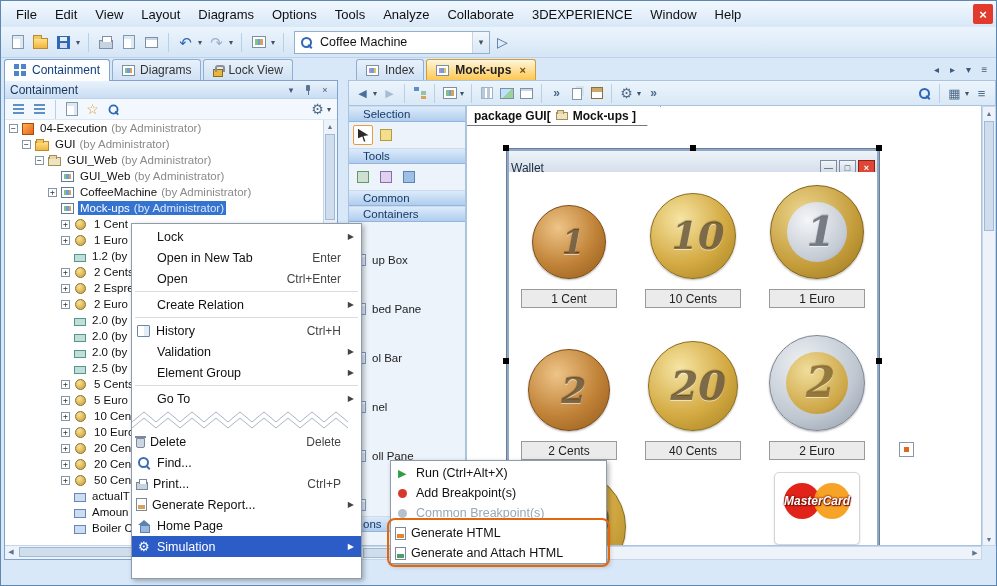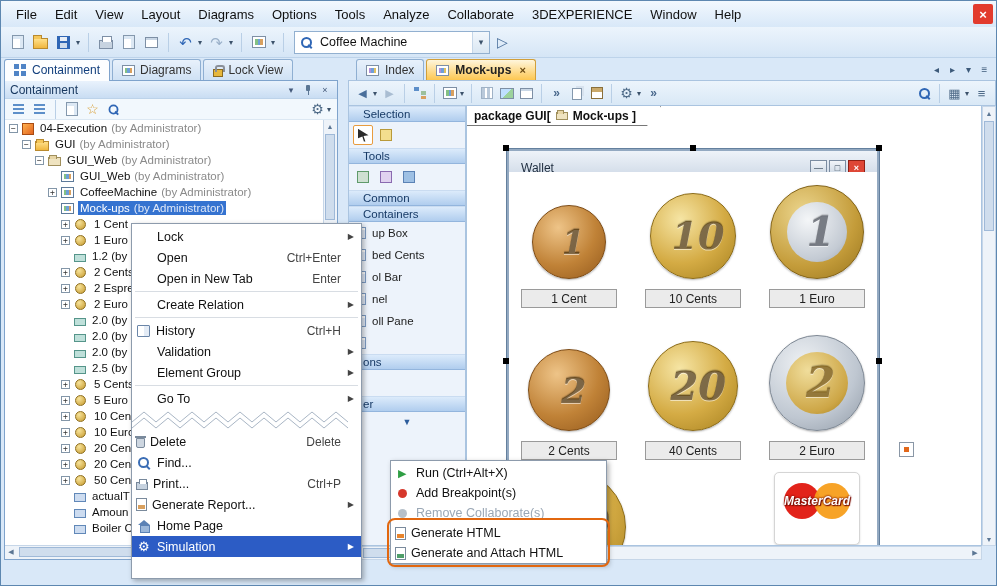--- a/index.html
+++ b/index.html
@@ -120,32 +120,32 @@
   .palette{position:absolute;top:105px;left:347px;width:118px;height:440px;background:#edf3fb;border:1px solid #aac4e0;border-top:none;overflow:hidden;}
   .pal-h{height:16px;background:linear-gradient(#dcebfb,#b0cdee);border-top:1px solid #cadcf1;border-bottom:1px solid #93b5dd;font-size:11.5px;color:#173a66;display:flex;align-items:center;padding-left:14px;}
   .pal-tools{display:flex;gap:3px;padding:3px 4px;height:26px;}
   .pal-tool{width:20px;height:20px;display:flex;align-items:center;justify-content:center;border:1px solid transparent;border-radius:2px;}
   .pal-tool.active{border:1px solid #e89c3f;background:#fff;}
   .pt{width:12px;height:12px;background:#9ec0e4;border:1px solid #5b82b5;}
   .pt-cursor{width:11px;height:13px;background:#2b2b2b;border:none;clip-path:polygon(0 0,100% 52%,55% 58%,72% 100%,58% 100%,44% 62%,0 76%);}
   .pt-note{background:#f3de8e;border-color:#b99a3a;}
   .pt-swap{background:#cfe0d2;border-color:#5f9a6a;}
   .pt-hourglass{background:#e0d2ef;border-color:#8a6ab0;}
-  .pal-item{height:22px;display:flex;align-items:center;gap:6px;padding:0 3px;font-size:11.5px;color:#222;}
+  .pal-item{height:22px;display:flex;align-items:center;gap:6px;padding:0 3px;font-size:11.5px;color:#222;margin-top:27px;}
   .pi{width:14px;height:12px;background:#dfe9f6;border:1px solid #7d9cc4;box-shadow:inset 0 2px 0 #fff;flex:none;}
   .pal-blank{height:26px;}
   .pal-scroll{height:20px;display:flex;align-items:center;justify-content:center;font-size:9px;color:#2c5c9c;}
 
   .canvas{position:absolute;top:105px;left:465px;width:516px;height:440px;background:#fff;border:1px solid #aac4e0;border-top:none;overflow:hidden;}
   .frame-header{position:absolute;top:0;left:0;height:20px;display:flex;align-items:center;gap:5px;padding:0 24px 0 7px;background:#fff;border-bottom:1px solid #777;border-right:1px solid #777;clip-path:polygon(0 0,100% 0,calc(100% - 14px) 100%,0 100%);font-weight:bold;font-size:12px;z-index:5;}
   .fh-ic{width:12px;height:8px;background:#efe3c0;border:1px solid #a08f5c;position:relative;}
   .fh-ic::before{content:"";position:absolute;top:-3px;left:0;width:5px;height:3px;background:#e7d5a5;border:1px solid #a08f5c;border-bottom:none;}
 
   .wallet{position:absolute;left:40px;top:43px;width:372px;height:430px;border:2px solid #93a9c1;box-shadow:0 0 0 1px #64809e;background:#fff;}
-  .w-title{height:34px;background:linear-gradient(#eef3f9,#c7d3e2);display:flex;align-items:center;padding:0 12px;font-size:12px;color:#1d2c3e;border-bottom:1px solid #9cadc2;}
+  .w-title{height:34px;background:linear-gradient(#eef3f9,#c7d3e2);display:flex;align-items:center;padding:0 2px;font-size:12px;color:#1d2c3e;border-bottom:1px solid #9cadc2;}
   .w-btns{margin-left:auto;display:flex;gap:2px;}
   .wbtn{width:17px;height:15px;border:1px solid #7b8ca1;background:linear-gradient(#f2f5f9,#cdd8e4);font-size:9px;display:flex;align-items:center;justify-content:center;color:#345;}
   .wbtn.close{background:#de4636;color:#fff;border-color:#8f1f14;font-weight:bold;}
   .w-body{position:absolute;top:21px;left:0;right:0;bottom:0;background:#fff;overflow:hidden;}
   .coin-row{display:flex;justify-content:space-between;padding:0 6px;}
   .coin-row.r0{height:128px;margin-top:8px;}
   .coin-row.r1{height:152px;}
   .coin-row.r2{height:170px;margin-top:10px;}
   .coin-cell{width:108px;display:flex;flex-direction:column;align-items:center;justify-content:flex-end;}
   .r2 .coin-cell{justify-content:flex-start;}
@@ -639,21 +639,21 @@
       </div>
       <div class="pal-h">
         <span>Containers</span>
       </div>
       <div class="pal-item">
         <span class="pi"></span>
         <span>up Box</span>
       </div>
       <div class="pal-item">
         <span class="pi"></span>
-        <span>bed Cents</span>
+        <span>bed Pane</span>
       </div>
       <div class="pal-item">
         <span class="pi"></span>
         <span>ol Bar</span>
       </div>
       <div class="pal-item">
         <span class="pi"></span>
         <span>nel</span>
       </div>
       <div class="pal-item">
@@ -774,28 +774,28 @@
   </div>
 
   <div class="ctx">
       <div class="mi">
         <span class="ci"></span>
         <span class="mlabel">Lock</span>
         <span class="marrow">▶</span>
       </div>
       <div class="mi">
         <span class="ci"></span>
+        <span class="mlabel">Open in New Tab</span>
+        <span class="mshort">Enter</span>
+        <span class="marrow"></span>
+      </div>
+      <div class="mi">
+        <span class="ci"></span>
         <span class="mlabel">Open</span>
         <span class="mshort">Ctrl+Enter</span>
-        <span class="marrow"></span>
-      </div>
-      <div class="mi">
-        <span class="ci"></span>
-        <span class="mlabel">Open in New Tab</span>
-        <span class="mshort">Enter</span>
         <span class="marrow"></span>
       </div>
       <div class="msep"></div>
       <div class="mi">
         <span class="ci"></span>
         <span class="mlabel">Create Relation</span>
         <span class="marrow">▶</span>
       </div>
       <div class="msep"></div>
       <div class="mi">
@@ -864,21 +864,21 @@
       <div class="mi">
         <span class="ci ci-run"></span>
         <span class="mlabel">Run (Ctrl+Alt+X)</span>
       </div>
       <div class="mi">
         <span class="ci ci-add-breakpoint"></span>
         <span class="mlabel">Add Breakpoint(s)</span>
       </div>
       <div class="mi dis">
         <span class="ci ci-remove-breakpoint"></span>
-        <span class="mlabel">Remove Collaborate(s)</span>
+        <span class="mlabel">Common Breakpoint(s)</span>
       </div>
       <div class="mi">
         <span class="ci ci-generate-html"></span>
         <span class="mlabel">Generate HTML</span>
       </div>
       <div class="mi">
         <span class="ci ci-generate-attach-html"></span>
         <span class="mlabel">Generate and Attach HTML</span>
       </div>
     </div>

